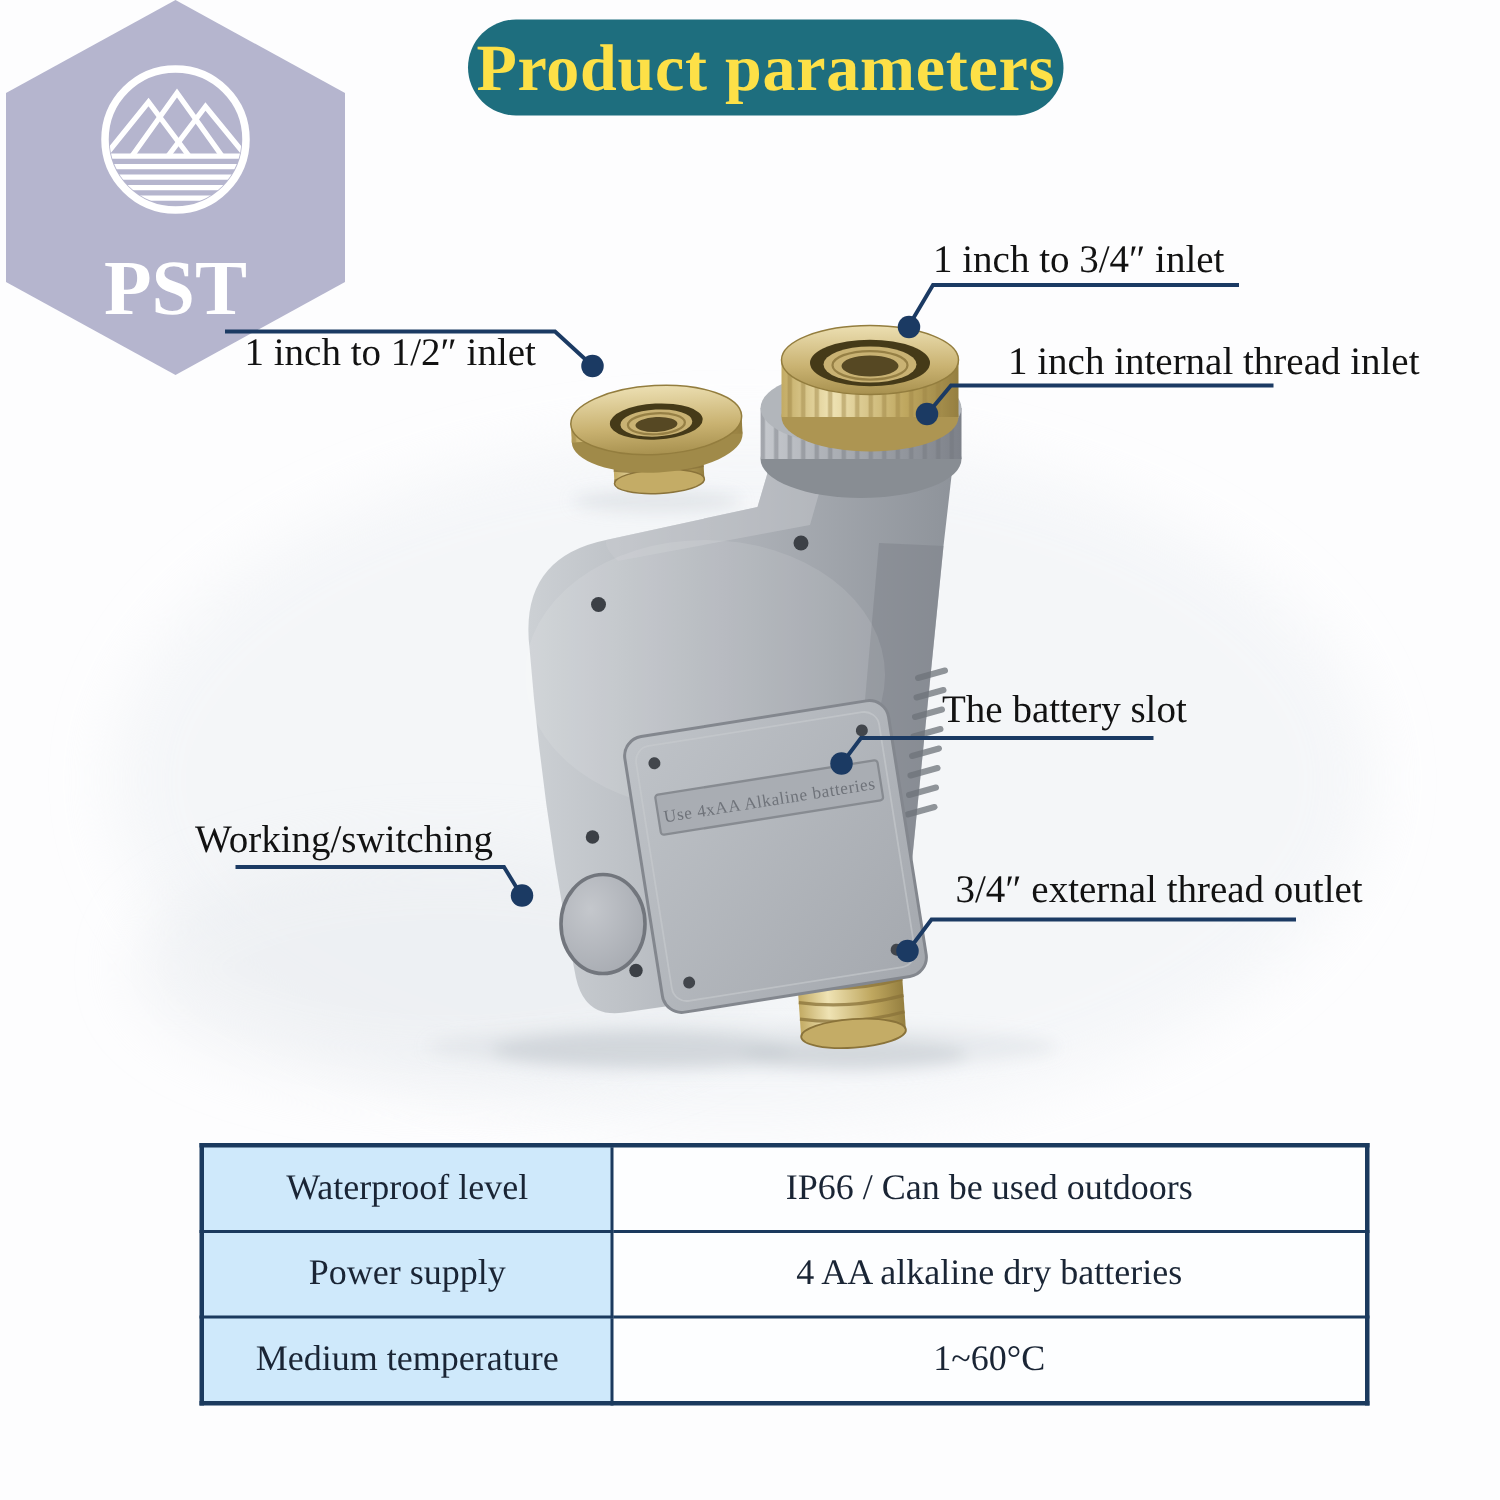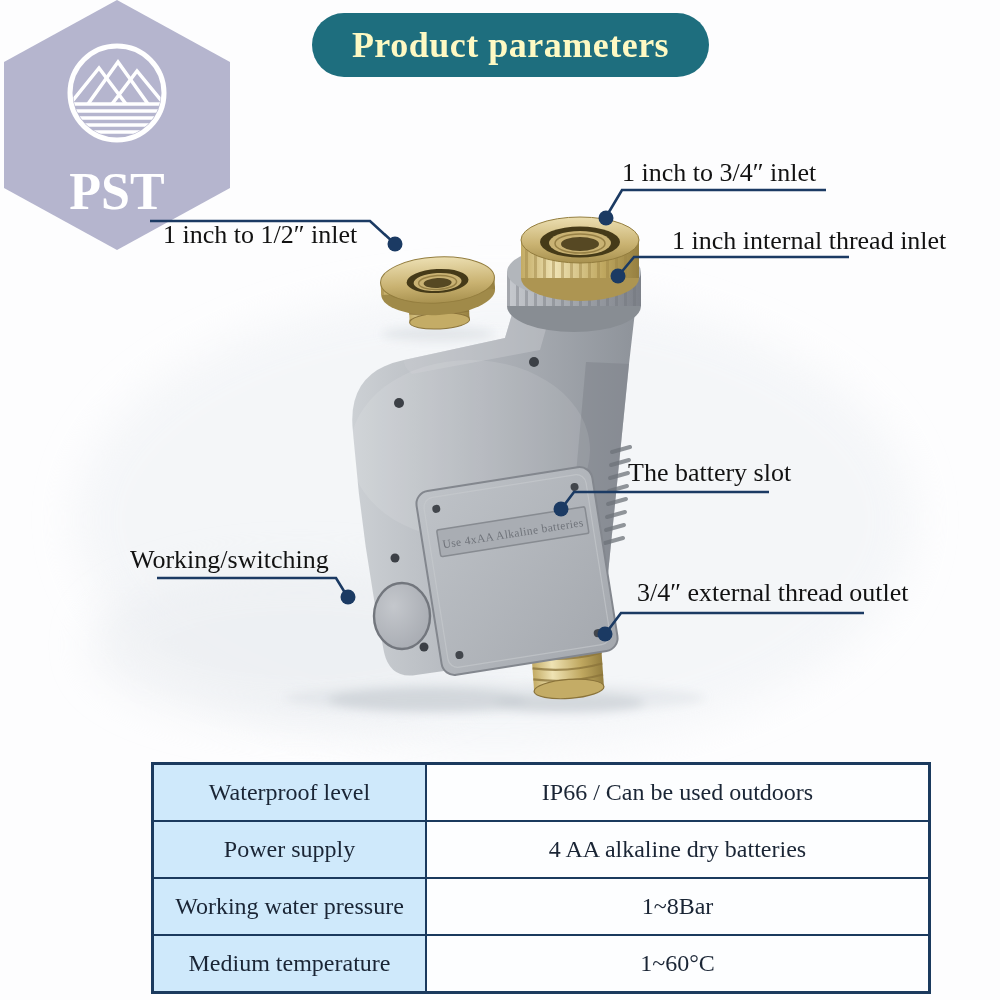--- a/index.html
+++ b/index.html
@@ -11,39 +11,39 @@
   .page{position:absolute;inset:0;}
   
   .logo{position:absolute;left:0;top:-4px;width:240px;height:262px;z-index:1;}
   
   .title-pill{
     position:absolute;left:312px;top:13px;width:397px;height:64px;
     background:#1e6e7e;border-radius:33px;z-index:5;
     display:flex;align-items:center;justify-content:center;
   }
   .title-pill span{
-    color:#fef9c3;font-size:36px;font-weight:700;letter-spacing:.5px;white-space:nowrap;
+    color:#fde047;font-size:44px;font-weight:700;letter-spacing:.5px;white-space:nowrap;
   }
   
   .photo{position:absolute;left:0;top:0;width:1000px;height:1000px;z-index:2;}
   
   .callout-label{
     position:absolute;font-size:26px;color:#121212;white-space:nowrap;z-index:4;
   }
   #cl-half{left:163px;top:192px;margin-top:28px;}
   #cl-tq{left:622px;top:158px;}
   #cl-internal{left:640px;top:226px;padding-left:32px;}
   #cl-battery{left:628px;top:458px;}
   #cl-pairing{left:130px;top:545px;}
   #cl-outlet{left:637px;top:578px;}
   
   .spec-table{
     position:absolute;left:133px;top:762px;width:780px;z-index:4;
     border-collapse:collapse;background:#fdfeff;
-    border:3px solid #1b3a5e;table-layout:fixed;margin-left:18px;
+    border:3px solid #1b3a5e;table-layout:fixed;
   }
   .spec-table td{
     border:2px solid #1b3a5e;height:55px;text-align:center;vertical-align:middle;
     font-size:24px;color:#1a2535;padding:0 8px;
   }
   .spec-table td.param{width:255px;background:#cfe9fb;}
   .spec-table td.value{background:#fdfeff;}
 </style>
 </head>
 <body>
@@ -251,23 +251,19 @@
     <tbody>
       <tr>
         <td class="param">Waterproof level</td>
         <td class="value">IP66 / Can be used outdoors</td>
       </tr>
       <tr>
         <td class="param">Power supply</td>
         <td class="value">4 AA alkaline dry batteries</td>
       </tr>
       <tr>
-        <td class="param">Working water pressure</td>
-        <td class="value">1~8Bar</td>
-      </tr>
-      <tr>
         <td class="param">Medium temperature</td>
         <td class="value">1~60°C</td>
       </tr>
     </tbody>
   </table>
 
 </div>
 
 </body></html>

